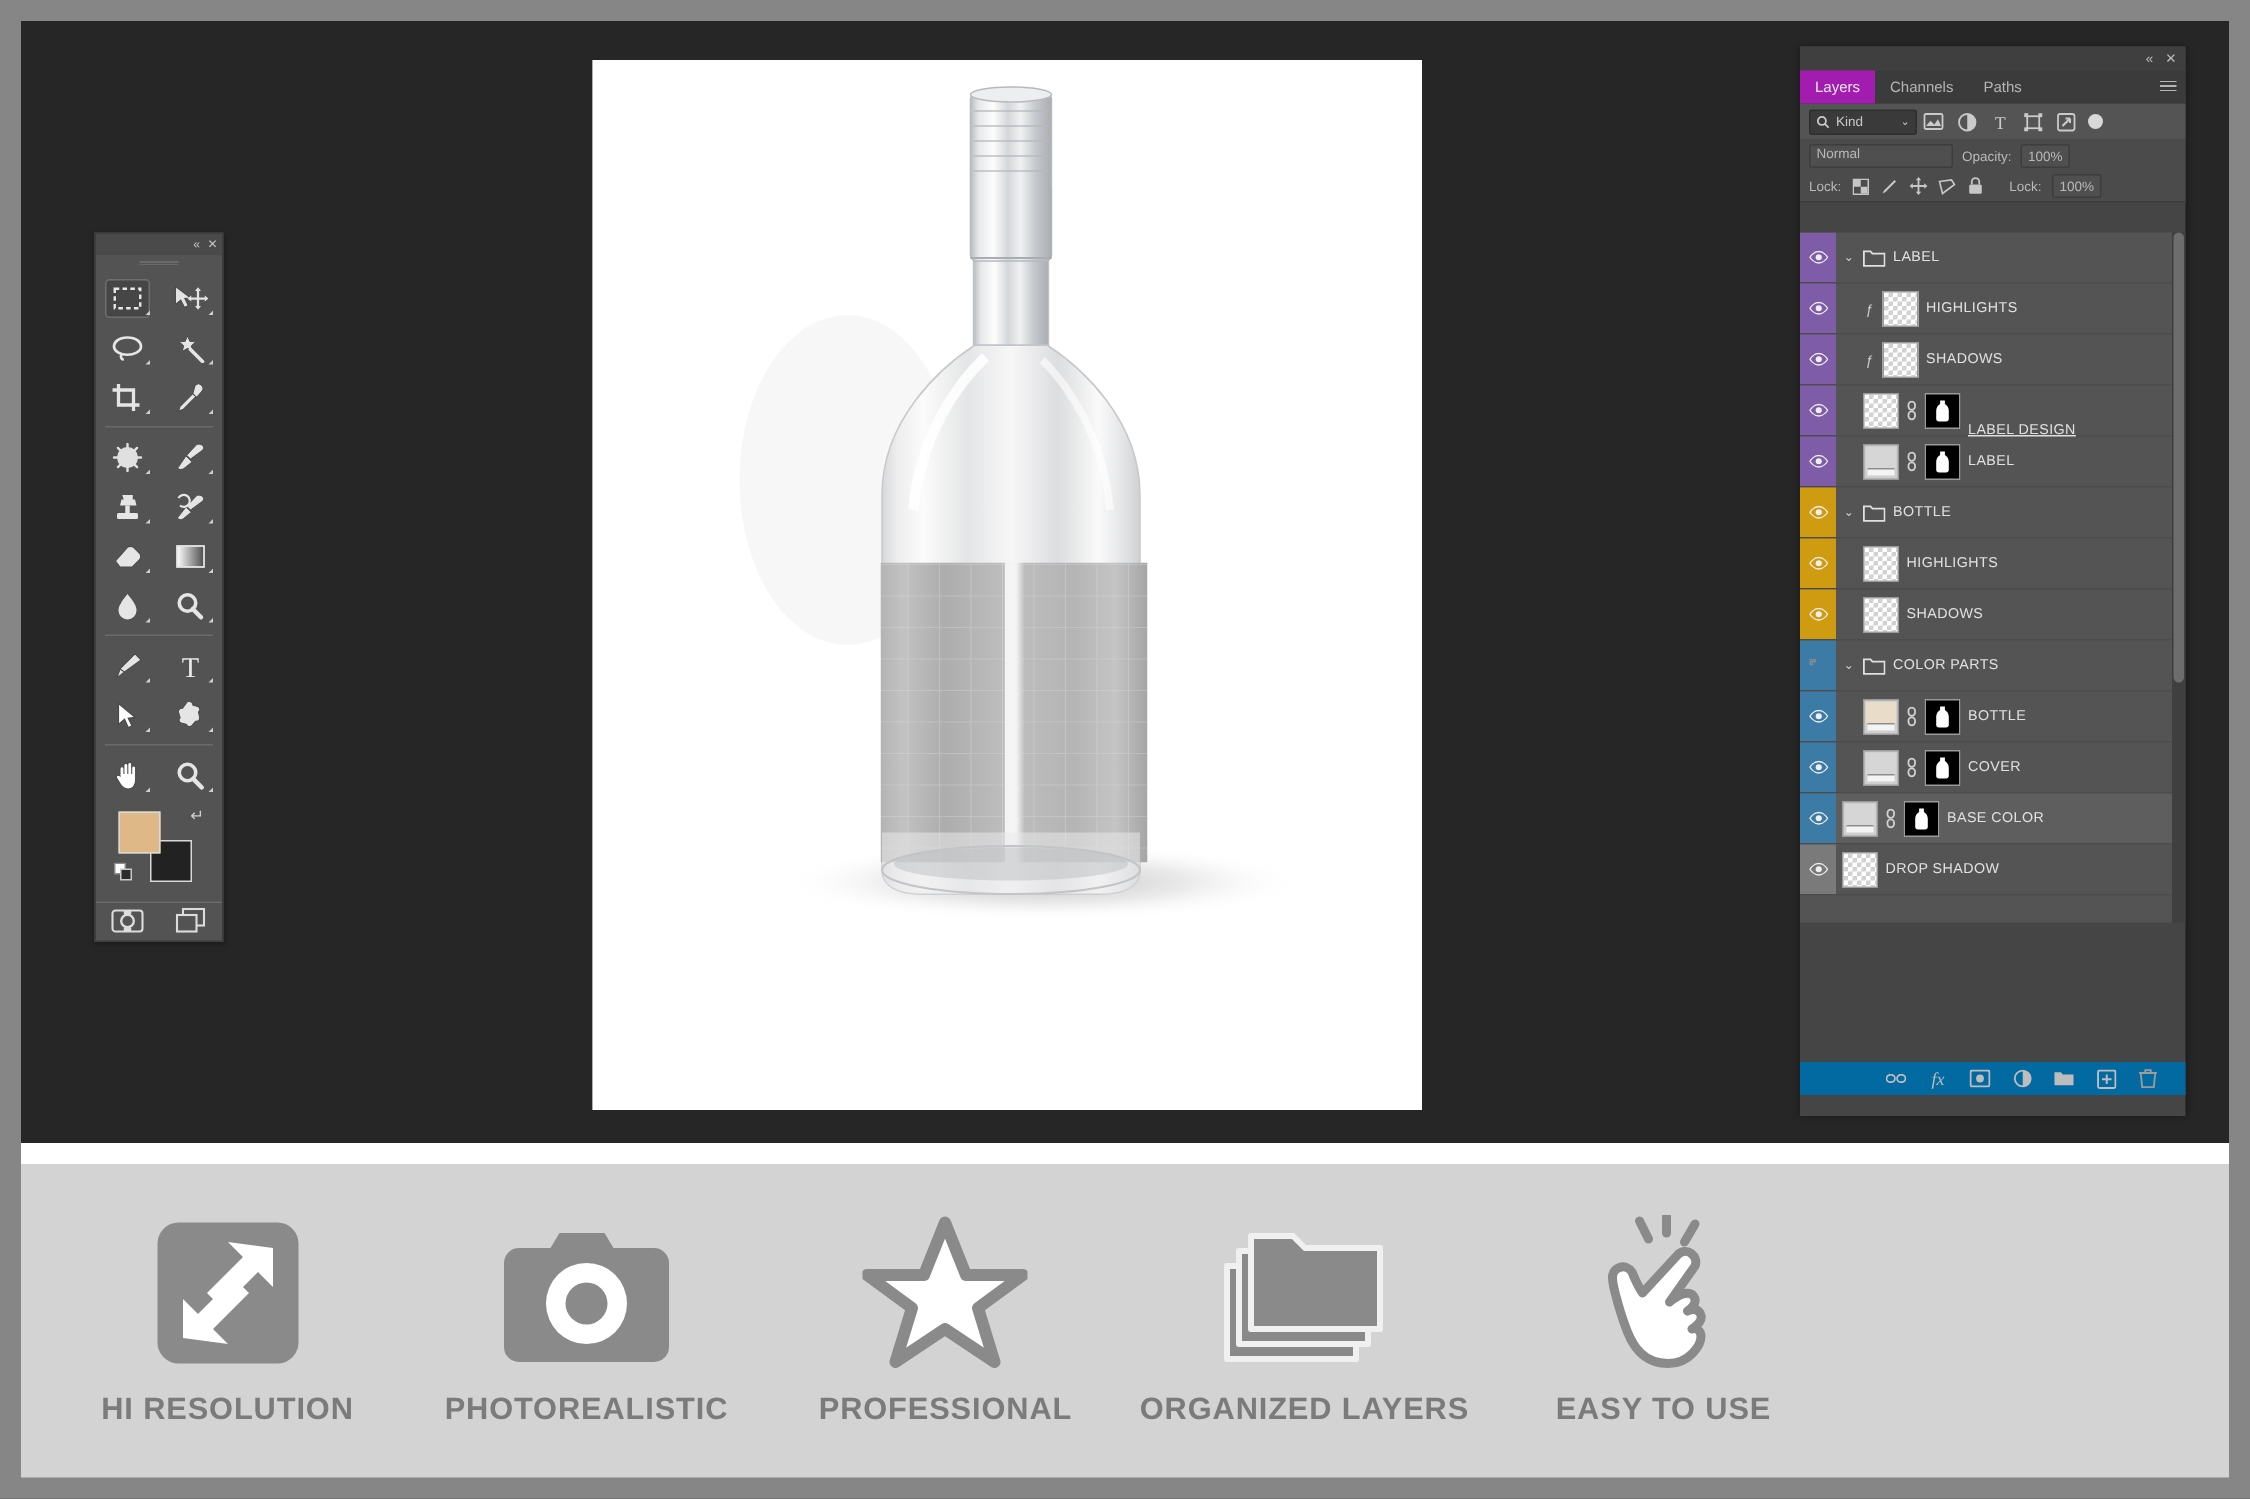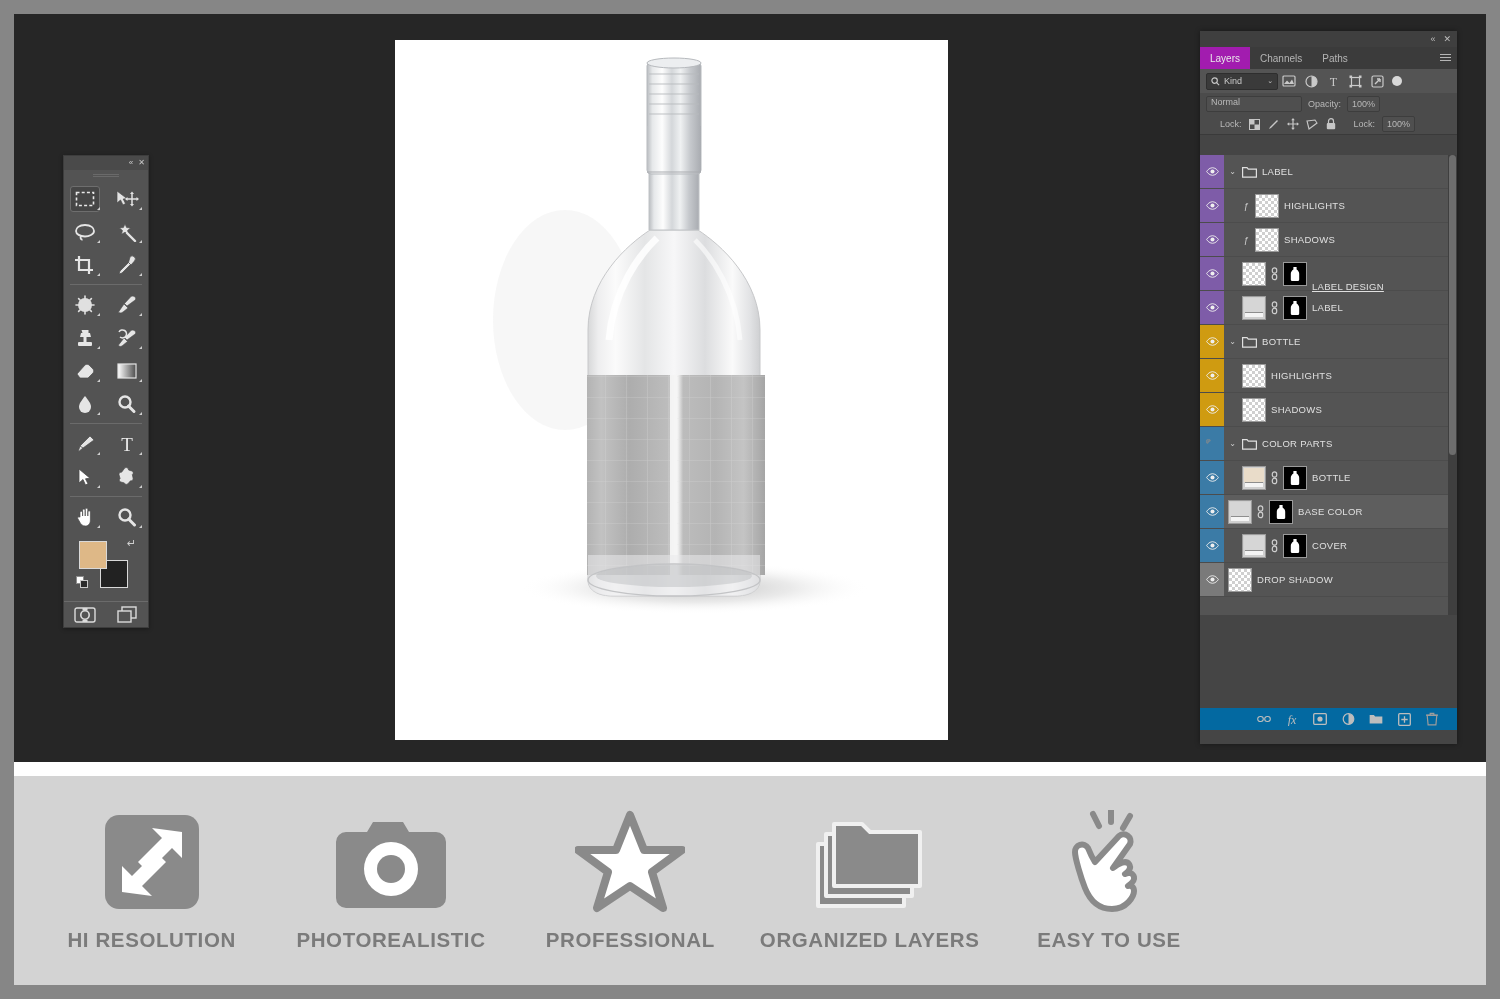--- a/index.html
+++ b/index.html
@@ -161,21 +161,21 @@
     width: 96px; height: 16px; background:#4f4f4f; border:1px solid #3d3d3d;
     display:flex;align-items:flex-start;padding:0 4px;border-radius:2px;
   }
   .op-box {
     background:#4f4f4f;border:1px solid #3d3d3d;border-radius:2px;
     height:16px; padding:0 4px; display:flex;align-items:center;
   }
 
   #lp-locks {
     height: 21px; background:#4b4b4b;
-    display:flex; align-items:center; padding: 0 20px; gap:7px;
+    display:flex; align-items:center; padding: 0 6px; gap:7px;
     font-size:9px; color:#b9b9b9; border-bottom:1px solid #3a3a3a;
   }
   .lock-ico { width:12px;height:12px;display:flex;align-items:center;justify-content:center;cursor:pointer;}
 
   
   #layer-list {
     position:absolute; left:0; top:124px; right: 9px; height: 460px;
     overflow: hidden; background:#545454;
   }
   #lp-scrollbar{
@@ -879,20 +879,43 @@
                 </g>
               </svg>
               <span class="thumb-mask">
                 <svg width="12" height="16" viewBox="0 0 12 16">
                   <path d="M4.4,1 h3.2 v2.4 c1.6,1 2.6,2.6 2.6,4.4 v5.6 c0,1 -.8,1.6 -1.8,1.6 h-4.8 c-1,0 -1.8,-.6 -1.8,-1.6 V7.8 c0,-1.8 1,-3.4 2.6,-4.4 Z" fill="#ffffff"></path>
                 </svg>
               </span>
               <span class="layer-name">BOTTLE</span>
             </div>
           </div>
+          <div class="layer-row">
+            <div class="eye-col" style="background: rgb(59, 123, 166);">
+              <svg class="eye" viewBox="0 0 16 11">
+                <path d="M8,0.8 C12.5,0.8 15.2,5.5 15.2,5.5 C15.2,5.5 12.5,10.2 8,10.2 C3.5,10.2 0.8,5.5 0.8,5.5 C0.8,5.5 3.5,0.8 8,0.8 Z" fill="none" stroke="#efefef" stroke-width="1.1"></path>
+                <circle cx="8" cy="5.5" r="2.5" fill="#efefef"></circle>
+              </svg>
+            </div>
+            <div class="row-body indent-1">
+              <span class="thumb-img screen"></span>
+              <svg class="link-ico" viewBox="0 0 7 14">
+                <g fill="none" stroke="#cfcfcf" stroke-width="1.2">
+                  <rect x="1.3" y="0.8" width="4.4" height="5.4" rx="2.2"></rect>
+                  <rect x="1.3" y="7.2" width="4.4" height="5.4" rx="2.2"></rect>
+                </g>
+              </svg>
+              <span class="thumb-mask">
+                <svg width="12" height="16" viewBox="0 0 12 16">
+                  <path d="M4.4,1 h3.2 v2.4 c1.6,1 2.6,2.6 2.6,4.4 v5.6 c0,1 -.8,1.6 -1.8,1.6 h-4.8 c-1,0 -1.8,-.6 -1.8,-1.6 V7.8 c0,-1.8 1,-3.4 2.6,-4.4 Z" fill="#ffffff"></path>
+                </svg>
+              </span>
+              <span class="layer-name">COVER</span>
+            </div>
+          </div>
           <div class="layer-row selected">
             <div class="eye-col" style="background: rgb(59, 123, 166);">
               <svg class="eye" viewBox="0 0 16 11">
                 <path d="M8,0.8 C12.5,0.8 15.2,5.5 15.2,5.5 C15.2,5.5 12.5,10.2 8,10.2 C3.5,10.2 0.8,5.5 0.8,5.5 C0.8,5.5 3.5,0.8 8,0.8 Z" fill="none" stroke="#efefef" stroke-width="1.1"></path>
                 <circle cx="8" cy="5.5" r="2.5" fill="#efefef"></circle>
               </svg>
             </div>
             <div class="row-body">
               <span class="thumb-img screen"></span>
               <svg class="link-ico" viewBox="0 0 7 14">
@@ -900,43 +923,20 @@
                   <rect x="1.3" y="0.8" width="4.4" height="5.4" rx="2.2"></rect>
                   <rect x="1.3" y="7.2" width="4.4" height="5.4" rx="2.2"></rect>
                 </g>
               </svg>
               <span class="thumb-mask">
                 <svg width="12" height="16" viewBox="0 0 12 16">
                   <path d="M4.4,1 h3.2 v2.4 c1.6,1 2.6,2.6 2.6,4.4 v5.6 c0,1 -.8,1.6 -1.8,1.6 h-4.8 c-1,0 -1.8,-.6 -1.8,-1.6 V7.8 c0,-1.8 1,-3.4 2.6,-4.4 Z" fill="#ffffff"></path>
                 </svg>
               </span>
               <span class="layer-name">BASE COLOR</span>
-            </div>
-          </div>
-          <div class="layer-row">
-            <div class="eye-col" style="background: rgb(59, 123, 166);">
-              <svg class="eye" viewBox="0 0 16 11">
-                <path d="M8,0.8 C12.5,0.8 15.2,5.5 15.2,5.5 C15.2,5.5 12.5,10.2 8,10.2 C3.5,10.2 0.8,5.5 0.8,5.5 C0.8,5.5 3.5,0.8 8,0.8 Z" fill="none" stroke="#efefef" stroke-width="1.1"></path>
-                <circle cx="8" cy="5.5" r="2.5" fill="#efefef"></circle>
-              </svg>
-            </div>
-            <div class="row-body indent-1">
-              <span class="thumb-img screen"></span>
-              <svg class="link-ico" viewBox="0 0 7 14">
-                <g fill="none" stroke="#cfcfcf" stroke-width="1.2">
-                  <rect x="1.3" y="0.8" width="4.4" height="5.4" rx="2.2"></rect>
-                  <rect x="1.3" y="7.2" width="4.4" height="5.4" rx="2.2"></rect>
-                </g>
-              </svg>
-              <span class="thumb-mask">
-                <svg width="12" height="16" viewBox="0 0 12 16">
-                  <path d="M4.4,1 h3.2 v2.4 c1.6,1 2.6,2.6 2.6,4.4 v5.6 c0,1 -.8,1.6 -1.8,1.6 h-4.8 c-1,0 -1.8,-.6 -1.8,-1.6 V7.8 c0,-1.8 1,-3.4 2.6,-4.4 Z" fill="#ffffff"></path>
-                </svg>
-              </span>
-              <span class="layer-name">COVER</span>
             </div>
           </div>
           <div class="layer-row">
             <div class="eye-col" style="background: rgb(122, 122, 122);">
               <svg class="eye" viewBox="0 0 16 11">
                 <path d="M8,0.8 C12.5,0.8 15.2,5.5 15.2,5.5 C15.2,5.5 12.5,10.2 8,10.2 C3.5,10.2 0.8,5.5 0.8,5.5 C0.8,5.5 3.5,0.8 8,0.8 Z" fill="none" stroke="#efefef" stroke-width="1.1"></path>
                 <circle cx="8" cy="5.5" r="2.5" fill="#efefef"></circle>
               </svg>
             </div>
             <div class="row-body">

